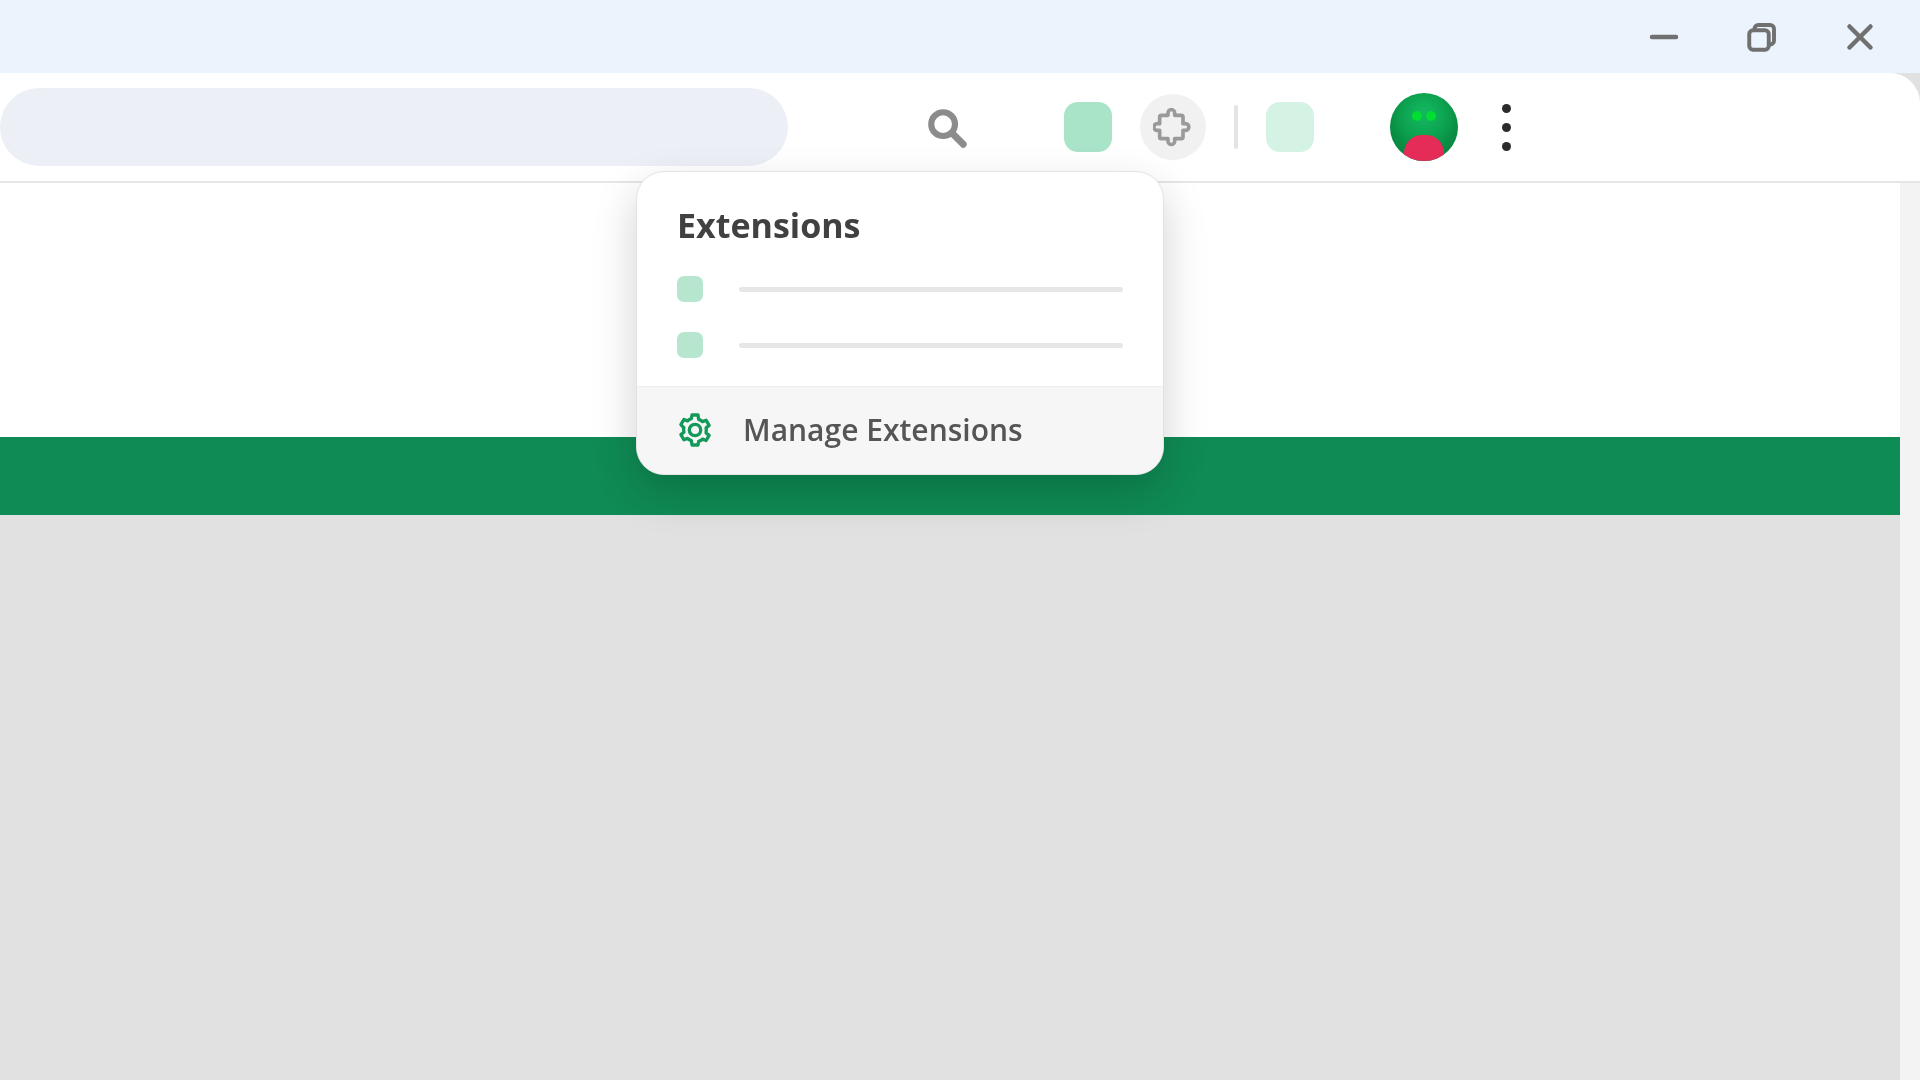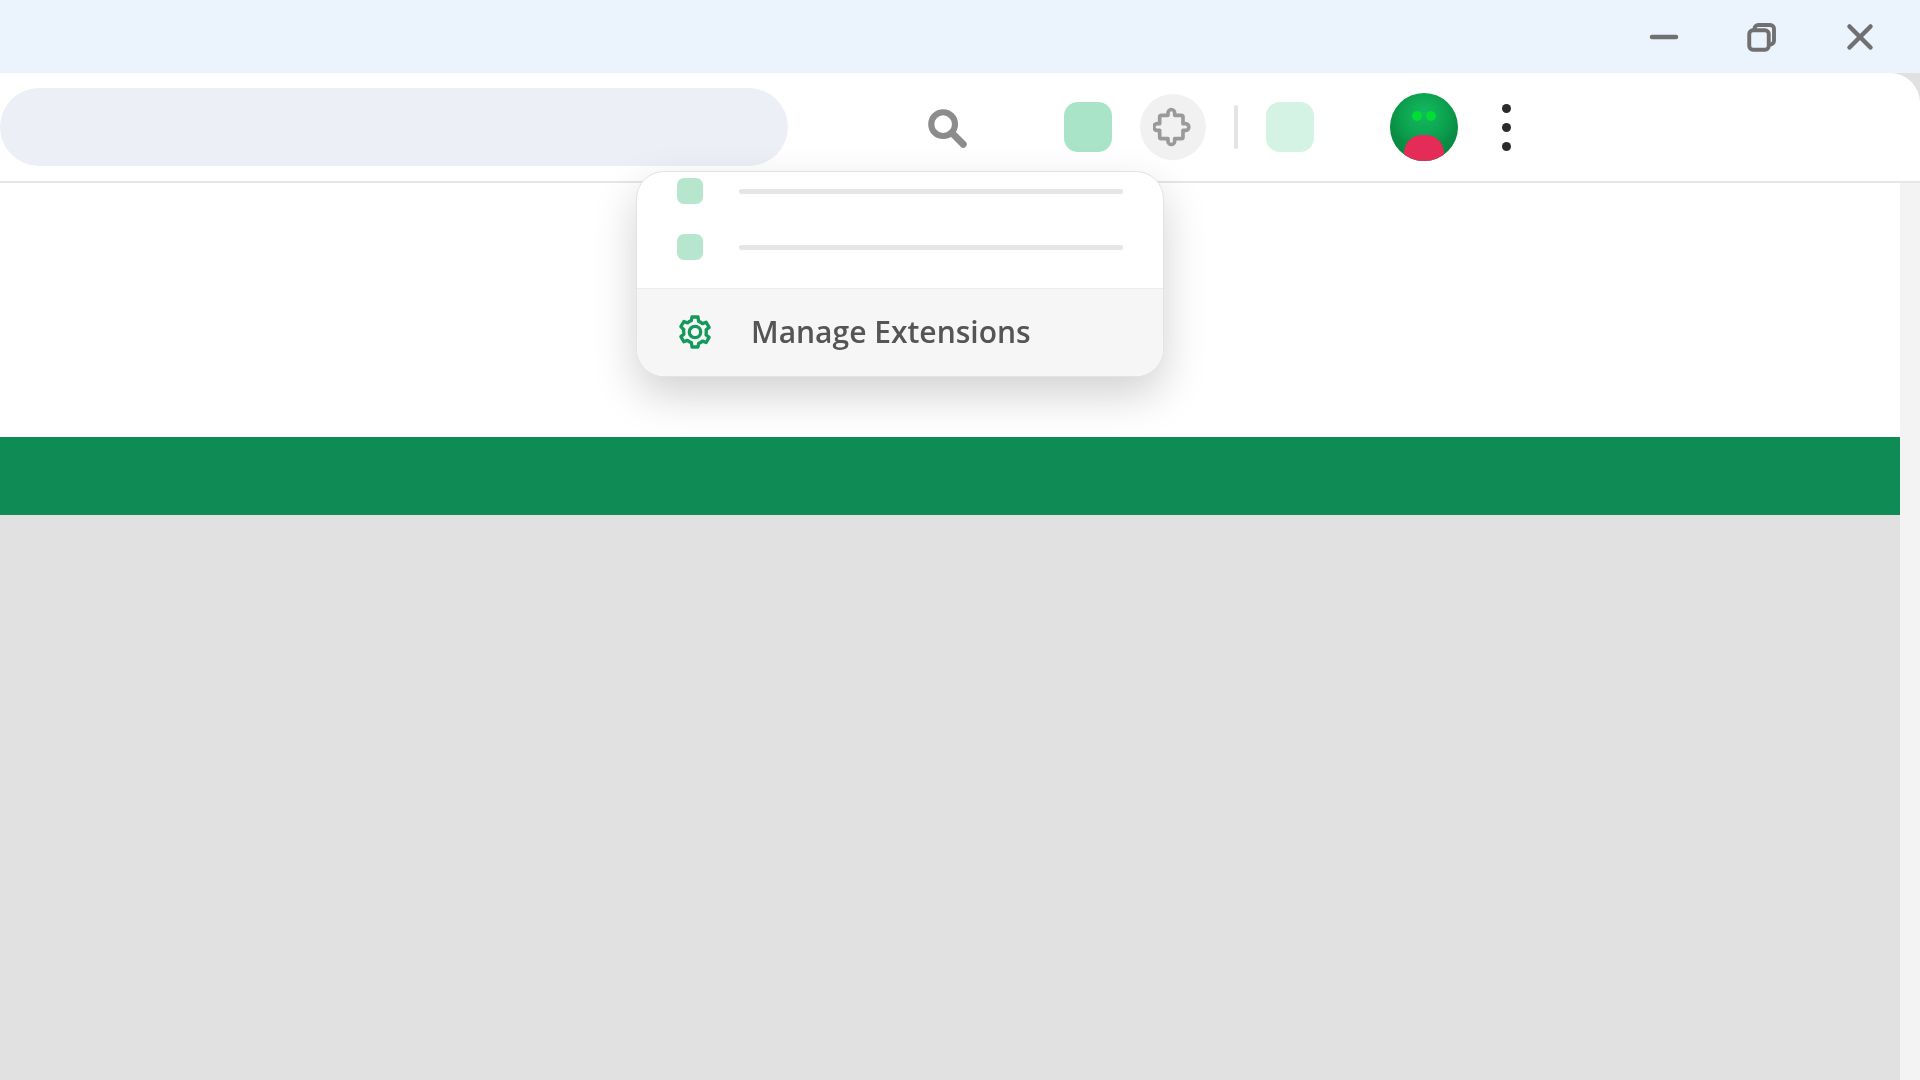--- a/index.html
+++ b/index.html
@@ -128,21 +128,21 @@
   }
   .ext-list { padding: 6px 40px 28px 40px; display: flex; flex-direction: column; gap: 30px; }
   .ext-row { display: flex; align-items: center; gap: 36px; cursor: pointer; }
   .ext-chip { width: 26px; height: 26px; border-radius: 7px; background: #b7e6cf; flex: none; }
   .ext-line { flex: 1; height: 5px; background: #e6e6e6; border-radius: 3px; }
 
   .dropdown-footer {
     border-top: 1px solid #ececec;
     background: #f6f6f6;
     padding: 22px 40px 24px 40px;
-    display: flex; align-items: center; gap: 38px;
+    display: flex; align-items: center; gap: 30px;
     cursor: pointer;
     text-align: right;
   }
   .dropdown-footer svg { width: 36px; height: 36px; display: block; color: #139a5a; flex: none; }
   .dropdown-footer .label {
     font-size: 30px; font-weight: 600; color: #555555;
   }
 </style>
 </head>
 <body>
@@ -203,20 +203,21 @@
   </div>
 </div>
 
 <div class="page">
   <div class="page-white"></div>
   <div class="page-green"></div>
   <div class="scroll-track"></div>
 </div>
 
 <div class="dropdown">
+  <div class="dropdown-header">Extensions</div>
 
   <div class="ext-list">
     <div class="ext-row">
       <div class="ext-chip"></div>
       <div class="ext-line"></div>
     </div>
     <div class="ext-row">
       <div class="ext-chip"></div>
       <div class="ext-line"></div>
     </div>

